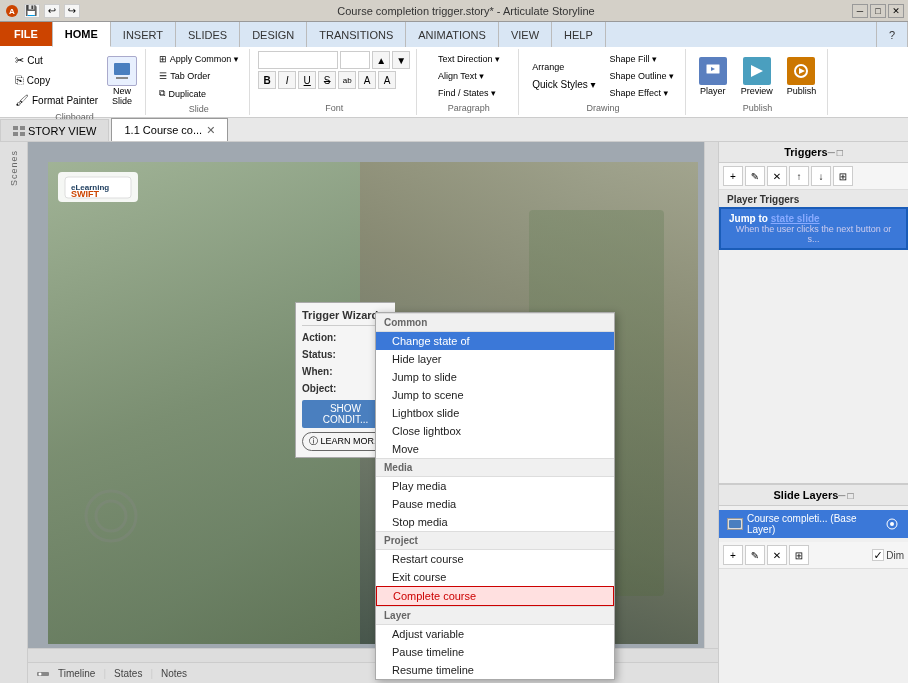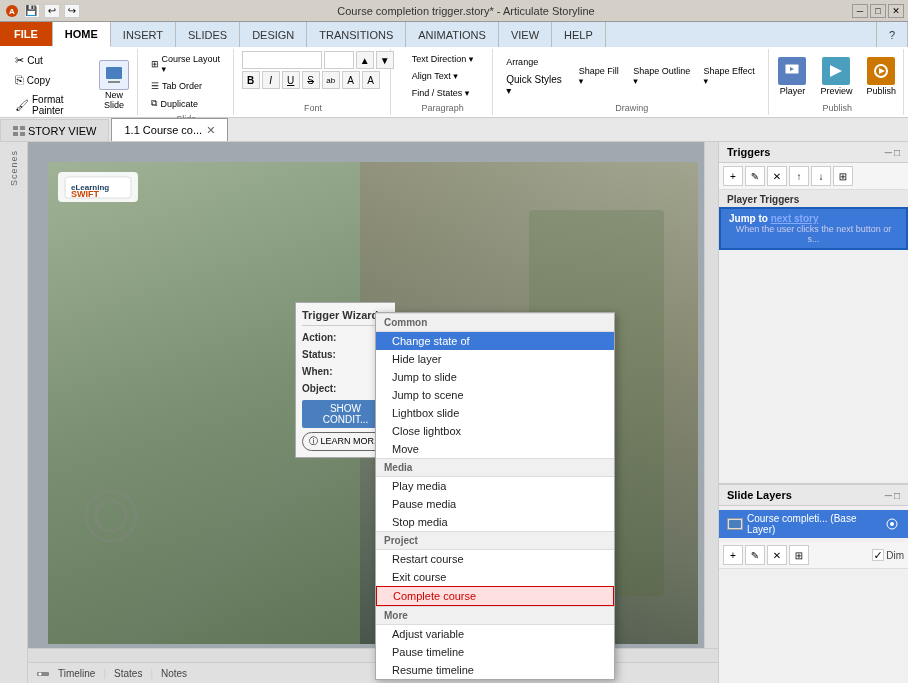--- a/index.html
+++ b/index.html
@@ -229,21 +229,21 @@
     }
 
     
     .triggers-panel {
       border-bottom: 1px solid #ccc;
       flex: 1;
     }
     .panel-header {
       display: flex;
       align-items: center;
-      justify-content: space-between;
+      justify-content: center;
       padding: 4px 8px;
       background: #e8e8e8;
       border-bottom: 1px solid #ccc;
       font-size: 11px;
       font-weight: bold;
     }
     .panel-toolbar {
       display: flex;
       align-items: center;
       gap: 2px;
@@ -470,21 +470,21 @@
           <span style="font-size:9px;">Slide</span>
         </div>
       </div>
       <div class="ribbon-group-label">Clipboard</div>
     </div>
 
     <div class="ribbon-group" style="min-width:80px;">
       <div class="ribbon-group-content" style="flex-direction:column;align-items:flex-start;gap:1px;">
         <div class="ribbon-btn" style="flex-direction:row;">
           <span style="font-size:9px;">⊞</span>
-            <span style="font-size:9px;margin-left:2px;">Course Layout ▾</span>
+            <span style="font-size:9px;margin-left:2px;">Apply Common ▾</span>
         </div>
         <div class="ribbon-btn" style="flex-direction:row;">
           <span style="font-size:9px;">☰</span>
             <span style="font-size:9px;margin-left:2px;">Tab Order</span>
         </div>
         <div class="ribbon-btn" style="flex-direction:row;">
           <span style="font-size:9px;">⧉</span>
             <span style="font-size:9px;margin-left:2px;">Duplicate</span>
         </div>
       </div>
@@ -520,21 +520,21 @@
       </div>
       <div class="ribbon-group-label">Paragraph</div>
     </div>
 
     <div class="ribbon-group" style="min-width:120px;">
       <div class="ribbon-group-content" style="gap:4px;">
         <div style="display:flex;flex-direction:column;gap:1px;">
           <div class="ribbon-btn" style="flex-direction:row;font-size:9px;">Arrange</div>
           <div class="ribbon-btn" style="flex-direction:row;font-size:10px;">Quick Styles ▾</div>
         </div>
-        <div style="display:flex;flex-direction:row;gap:1px;">
+        <div style="display:flex;flex-direction:column;gap:1px;">
           <div class="ribbon-btn" style="flex-direction:row;font-size:9px;">Shape Fill ▾</div>
           <div class="ribbon-btn" style="flex-direction:row;font-size:9px;">Shape Outline ▾</div>
           <div class="ribbon-btn" style="flex-direction:row;font-size:9px;">Shape Effect ▾</div>
         </div>
       </div>
       <div class="ribbon-group-label">Drawing</div>
     </div>
 
     <div class="ribbon-group" style="min-width:100px;">
       <div class="ribbon-group-content" style="gap:4px;">
@@ -657,21 +657,21 @@
       <div class="menu-section">Media</div>
       <div class="menu-item">Play media</div>
       <div class="menu-item">Pause media</div>
       <div class="menu-item">Stop media</div>
 
       <div class="menu-section">Project</div>
       <div class="menu-item">Restart course</div>
       <div class="menu-item">Exit course</div>
       <div class="menu-item highlighted">Complete course</div>
 
-      <div class="menu-section">More</div>
+      <div class="menu-section">Layer</div>
       <div class="menu-item">Adjust variable</div>
       <div class="menu-item">Pause timeline</div>
       <div class="menu-item">Resume timeline</div>
 
     </div>
 
     <div class="scroll-bar-h"></div>
     <div class="scroll-bar-v"></div>
 
     <div class="bottom-bar">
@@ -700,21 +700,21 @@
       <div class="panel-toolbar">
         <div class="panel-tool-btn">+</div>
         <div class="panel-tool-btn">✎</div>
         <div class="panel-tool-btn">✕</div>
         <div class="panel-tool-btn">↑</div>
         <div class="panel-tool-btn">↓</div>
         <div class="panel-tool-btn">⊞</div>
       </div>
       <div class="trigger-section-label">Player Triggers</div>
       <div class="trigger-item selected">
-        <div class="trigger-item-title">Jump to <span style="text-decoration:underline;color:#88aaff;">next story</span></div>
+        <div class="trigger-item-title">Jump to <span style="text-decoration:underline;color:#88aaff;">state slide</span></div>
         <div class="trigger-item-desc">When the user clicks the next button or s...</div>
       </div>
     </div>
 
     <div class="layers-panel">
       <div class="panel-header">
         <span>Slide Layers</span>
         <div style="display:flex;gap:2px;">
           <span class="panel-expand">─</span>
           <span class="panel-expand">□</span>

